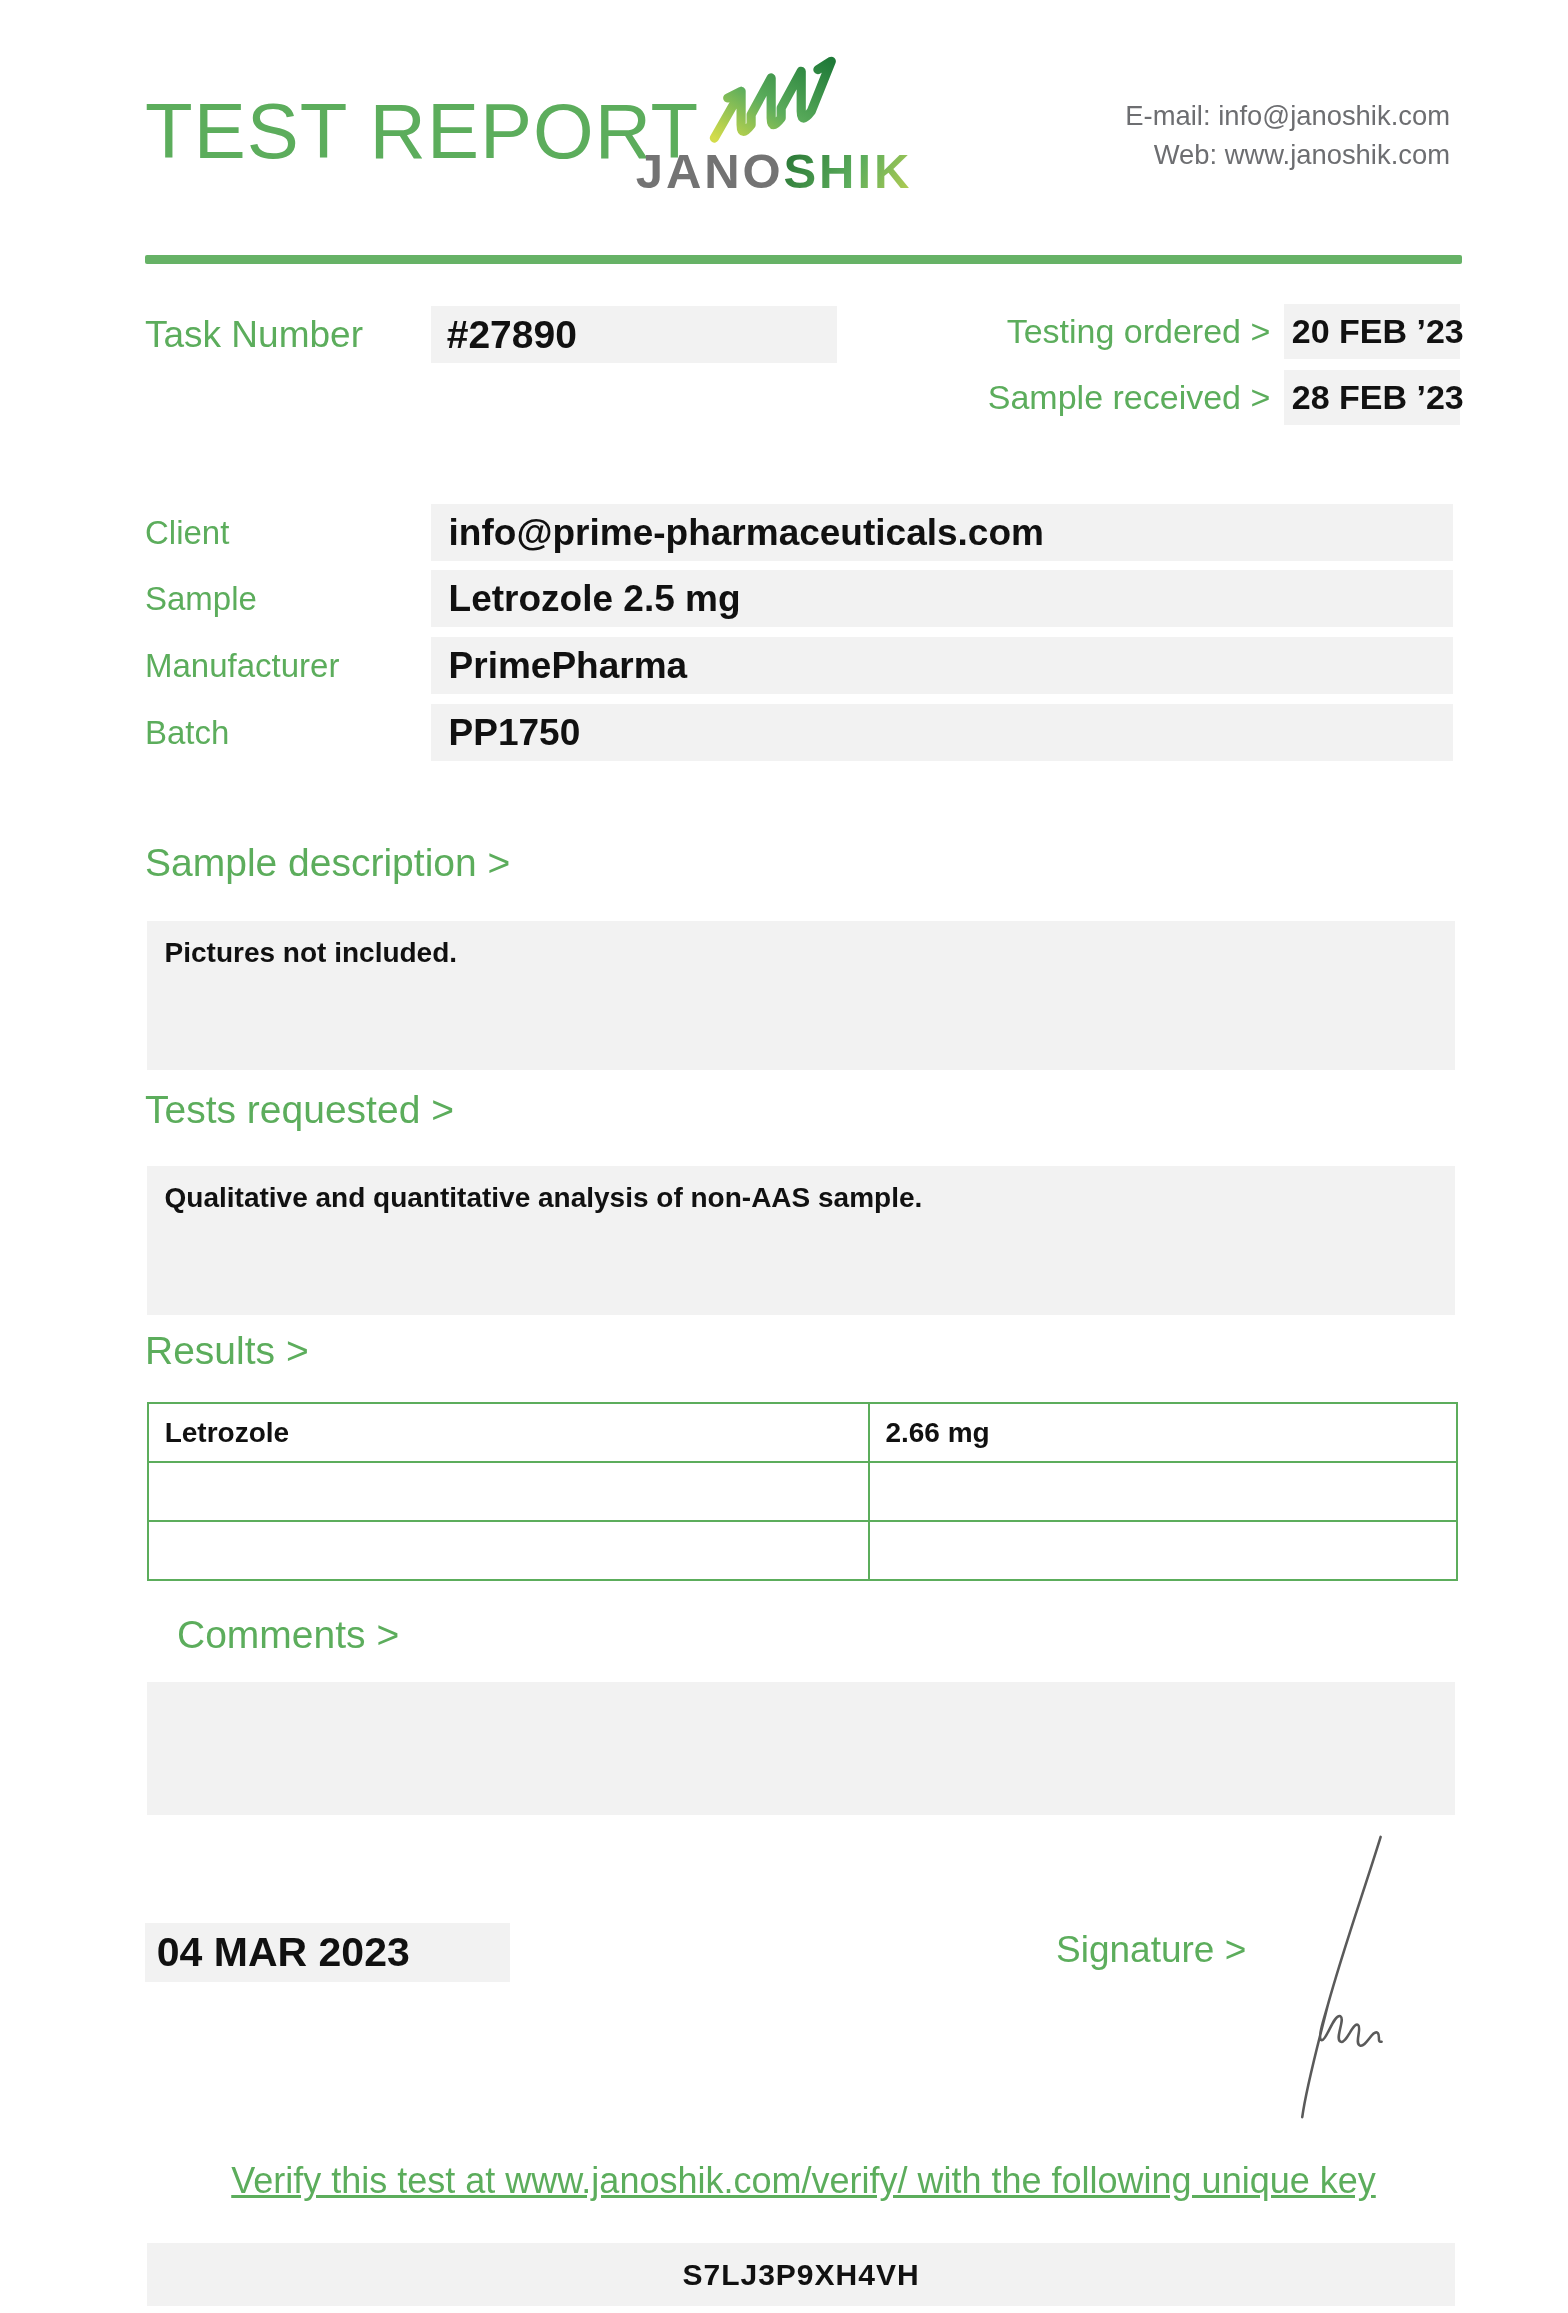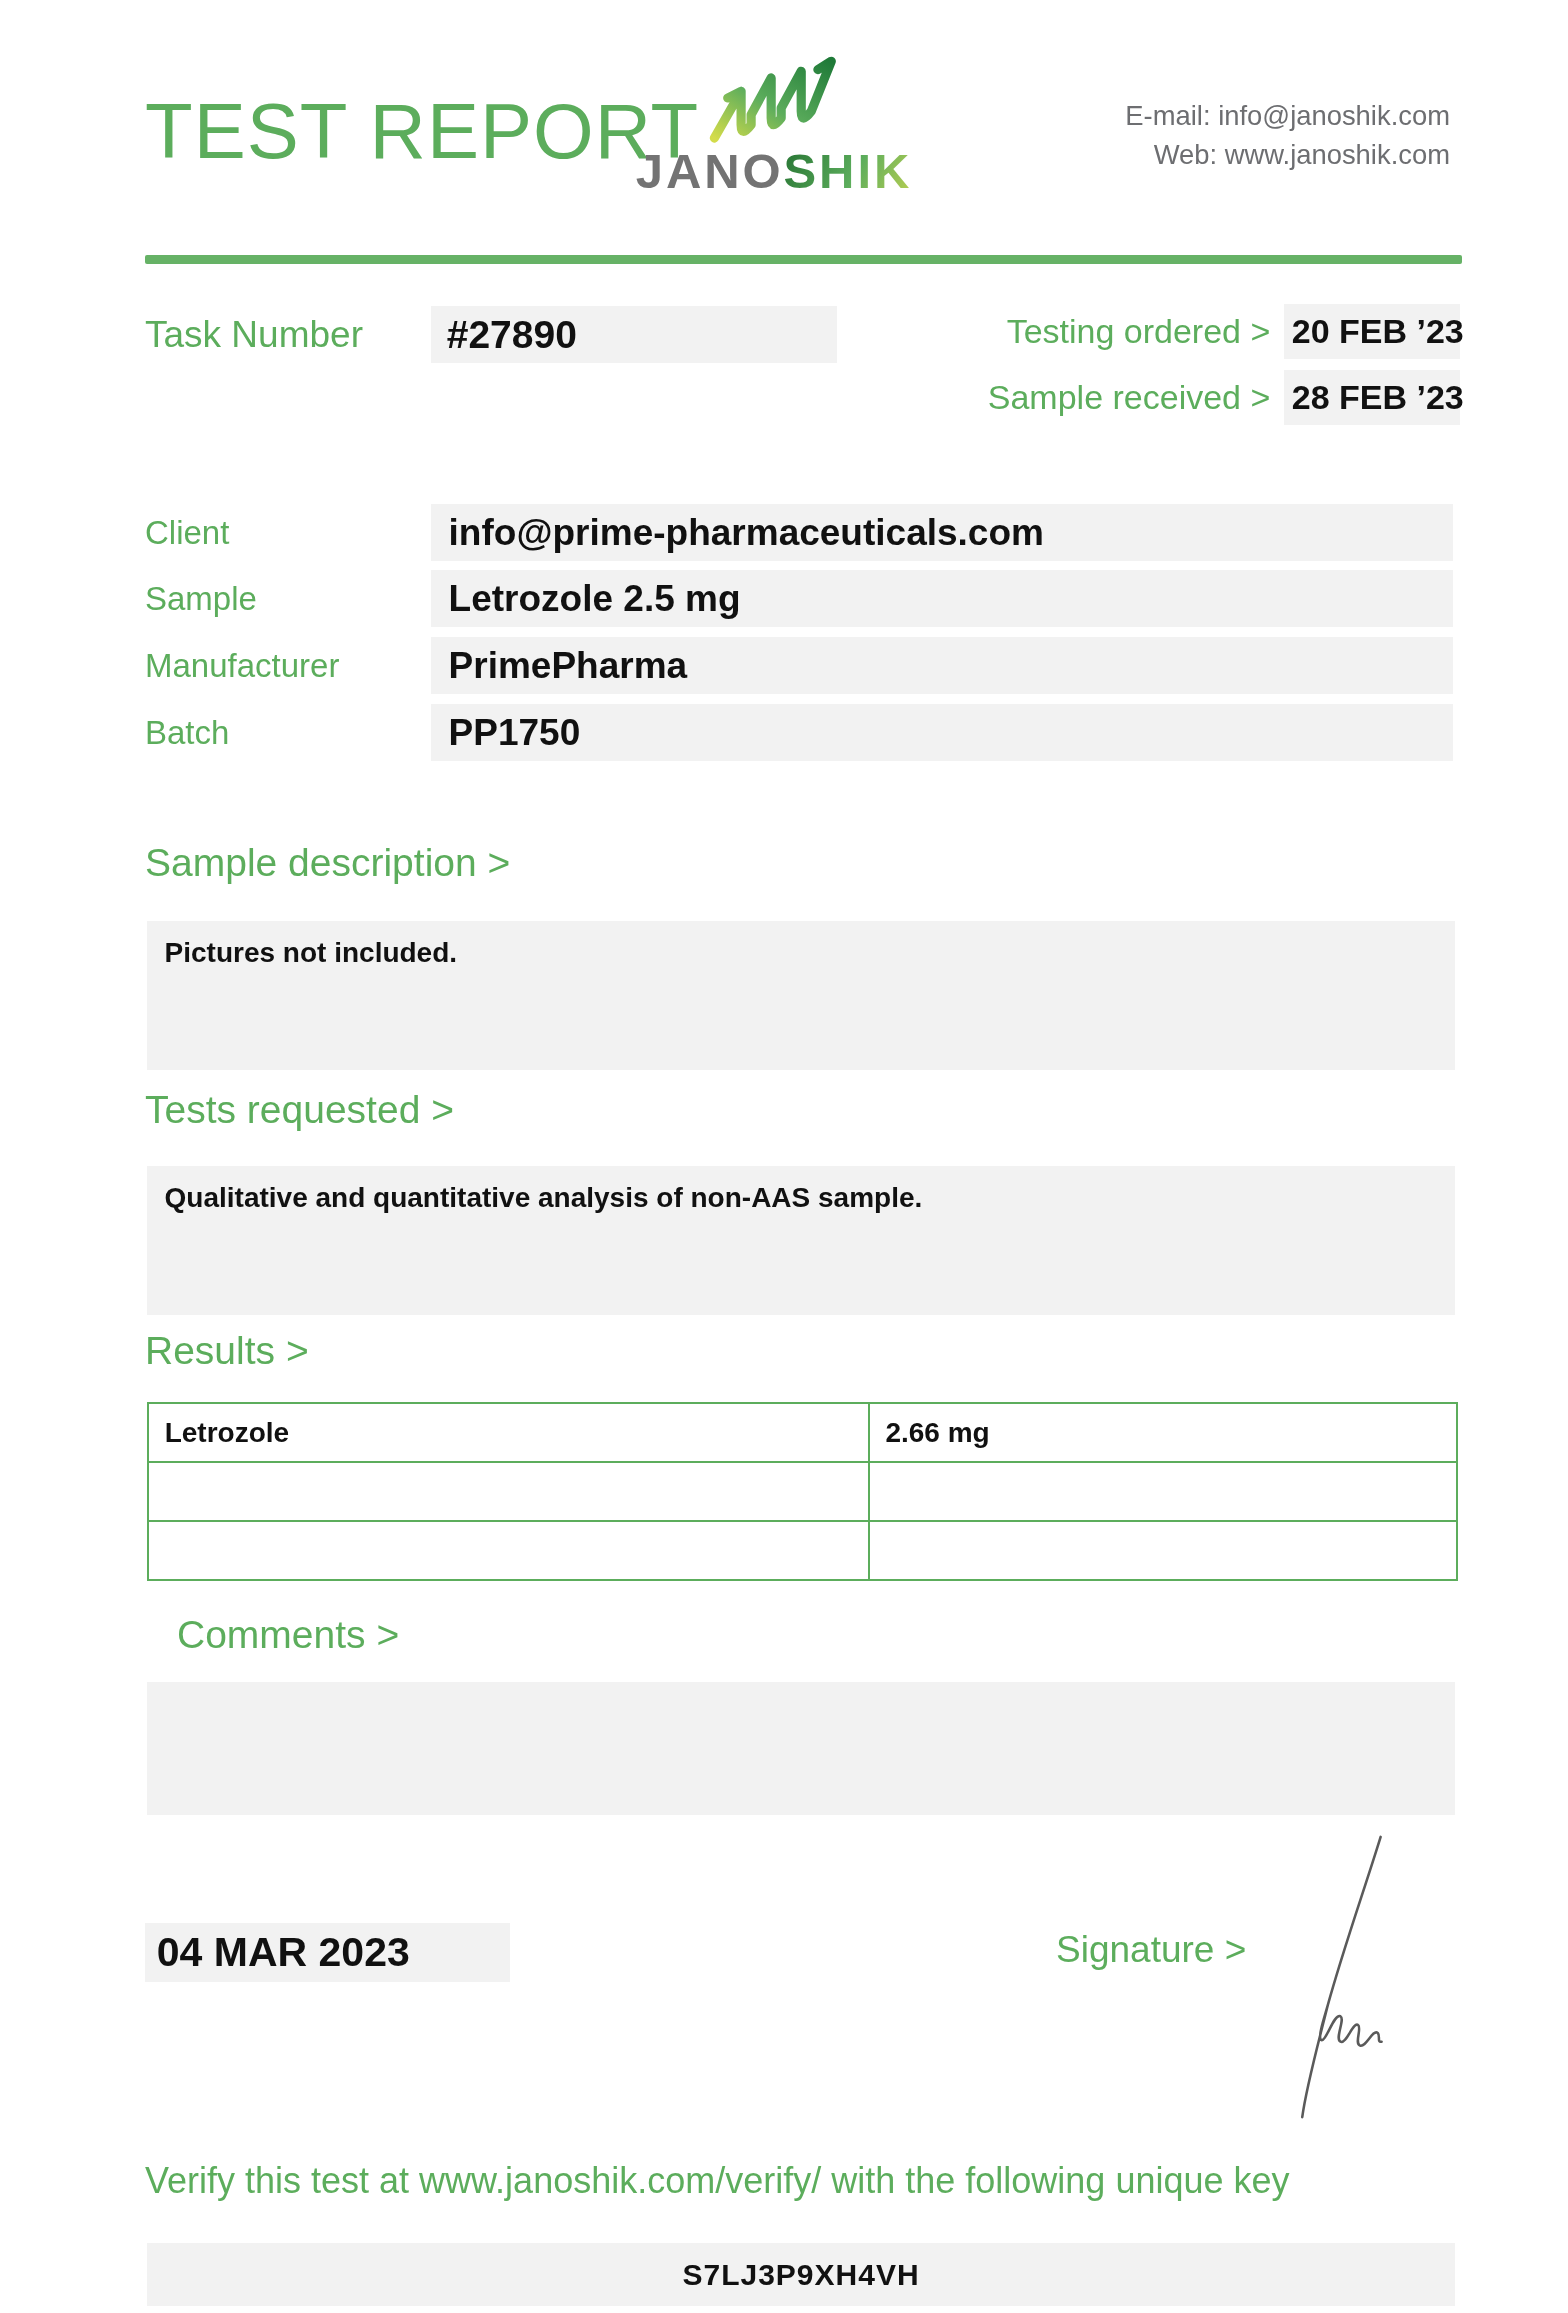--- a/index.html
+++ b/index.html
@@ -91,21 +91,21 @@
   .analysis-box{
     width:365px;height:59px;background:#f2f2f2;
     display:flex;align-items:center;padding-left:11.8px;box-sizing:border-box;
     font-size:41px;font-weight:700;color:#111;white-space:nowrap;
   }
   .signature-label{position:absolute;left:1056px;top:1929px;font-size:37px;color:#5cad5c;white-space:nowrap;}
   .signature{position:absolute;left:1255px;top:1831px;}
   
   .verify-text{
     position:absolute;left:145px;top:2160px;width:1317px;
-    font-size:36px;color:#5cad5c;text-align:left;white-space:nowrap;
+    font-size:36px;color:#5cad5c;text-align:center;white-space:nowrap;text-decoration:underline;
   }
   .key-box{
     position:absolute;left:147px;top:2243px;width:1308px;height:63px;
     background:#f2f2f2;display:flex;align-items:center;justify-content:center;
     font-size:30px;font-weight:700;letter-spacing:1px;color:#111;
   }
 </style>
 </head>
 <body>
 

